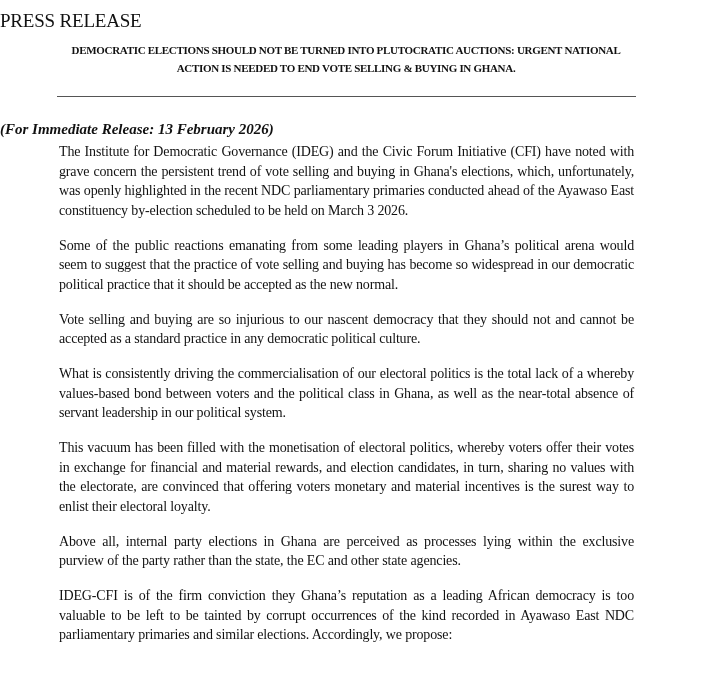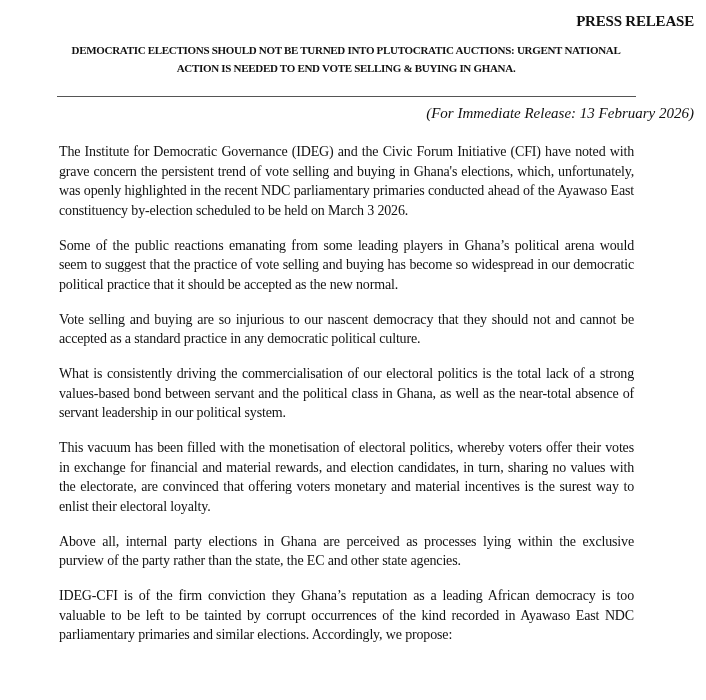--- a/index.html
+++ b/index.html
@@ -20,23 +20,23 @@
       left: 0;
       top: 0;
       width: 706px;
       height: 700px;
     }
     .press-label {
       position: absolute;
       top: 12px;
       left: 0;
       width: 694px;
-      text-align: right;
-      font-weight: bold;
-      font-size: 15px;
+      text-align: left;
+      font-weight: normal;
+      font-size: 19px;
       line-height: 18px;
       letter-spacing: -0.2px;
     }
     .headline {
       position: absolute;
       top: 41px;
       left: 56px;
       width: 580px;
       text-align: center;
       font-weight: bold;
@@ -47,25 +47,25 @@
     .rule {
       position: absolute;
       top: 96px;
       left: 57px;
       width: 579px;
       height: 0;
       border-top: 1.3px solid #555555;
     }
     .release-date {
       position: absolute;
-      top: 104px;
+      top: 120px;
       left: 0;
       width: 694px;
-      text-align: right;
-      font-weight: normal;
+      text-align: left;
+      font-weight: bold;
       font-style: italic;
       font-size: 15px;
       line-height: 18px;
     }
     .body-text {
       position: absolute;
       top: 142px;
       left: 59px;
       width: 575px;
     }
@@ -83,18 +83,18 @@
 <div class="page">
   <div class="press-label">PRESS RELEASE</div>
   <div class="headline">DEMOCRATIC ELECTIONS SHOULD NOT BE TURNED INTO PLUTOCRATIC AUCTIONS: URGENT NATIONAL ACTION IS NEEDED TO END VOTE SELLING &amp; BUYING IN GHANA.</div>
   <div class="rule"></div>
   <div class="release-date">(For Immediate Release: 13 February 2026)</div>
 
   <div class="body-text">
     <p>The Institute for Democratic Governance (IDEG) and the Civic Forum Initiative (CFI) have noted with grave concern the persistent trend of vote selling and buying in Ghana's elections, which, unfortunately, was openly highlighted in the recent NDC parliamentary primaries conducted ahead of the Ayawaso East constituency by-election scheduled to be held on March 3 2026.</p>
     <p>Some of the public reactions emanating from some leading players in Ghana’s political arena would seem to suggest that the practice of vote selling and buying has become so widespread in our democratic political practice that it should be accepted as the new normal.</p>
     <p>Vote selling and buying are so injurious to our nascent democracy that they should not and cannot be accepted as a standard practice in any democratic political culture.</p>
-    <p>What is consistently driving the commercialisation of our electoral politics is the total lack of a strong values-based bond between servant and the political class in Ghana, as well as the near-total absence of servant leadership in our political system.</p>
+    <p>What is consistently driving the commercialisation of our electoral politics is the total lack of a whereby values-based bond between voters and the political class in Ghana, as well as the near-total absence of servant leadership in our political system.</p>
     <p>This vacuum has been filled with the monetisation of electoral politics, whereby voters offer their votes in exchange for financial and material rewards, and election candidates, in turn, sharing no values with the electorate, are convinced that offering voters monetary and material incentives is the surest way to enlist their electoral loyalty.</p>
     <p>Above all, internal party elections in Ghana are perceived as processes lying within the exclusive purview of the party rather than the state, the EC and other state agencies.</p>
     <p>IDEG-CFI is of the firm conviction they Ghana’s reputation as a leading African democracy is too valuable to be left to be tainted by corrupt occurrences of the kind recorded in Ayawaso East NDC parliamentary primaries and similar elections. Accordingly, we propose:</p>
   </div>
 </div>
 
 </body></html>

